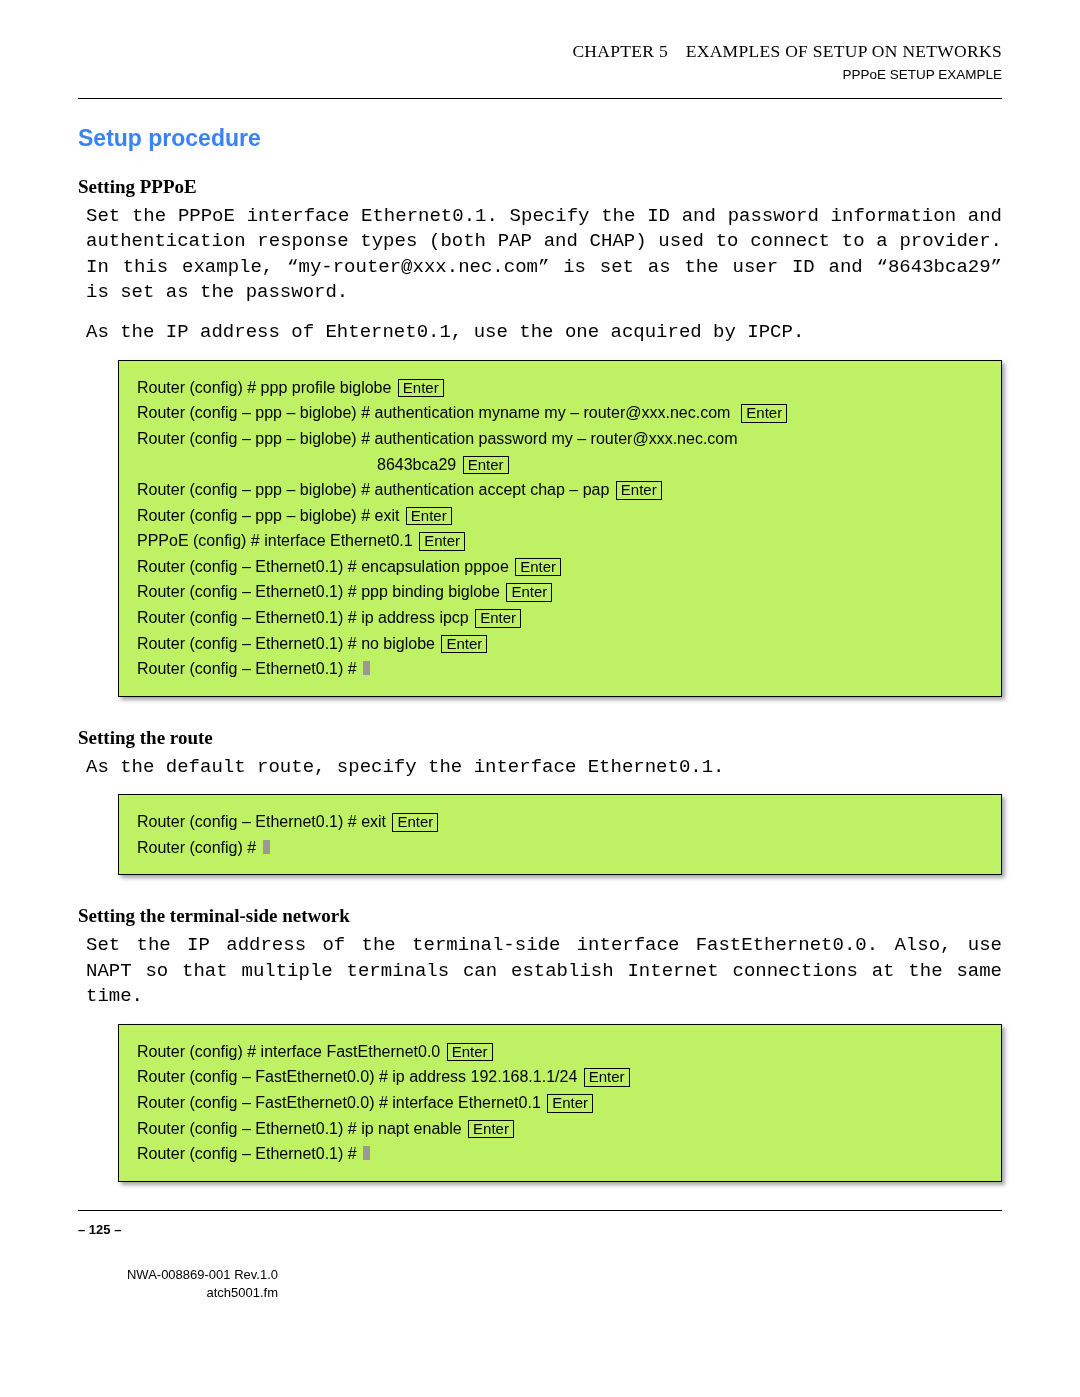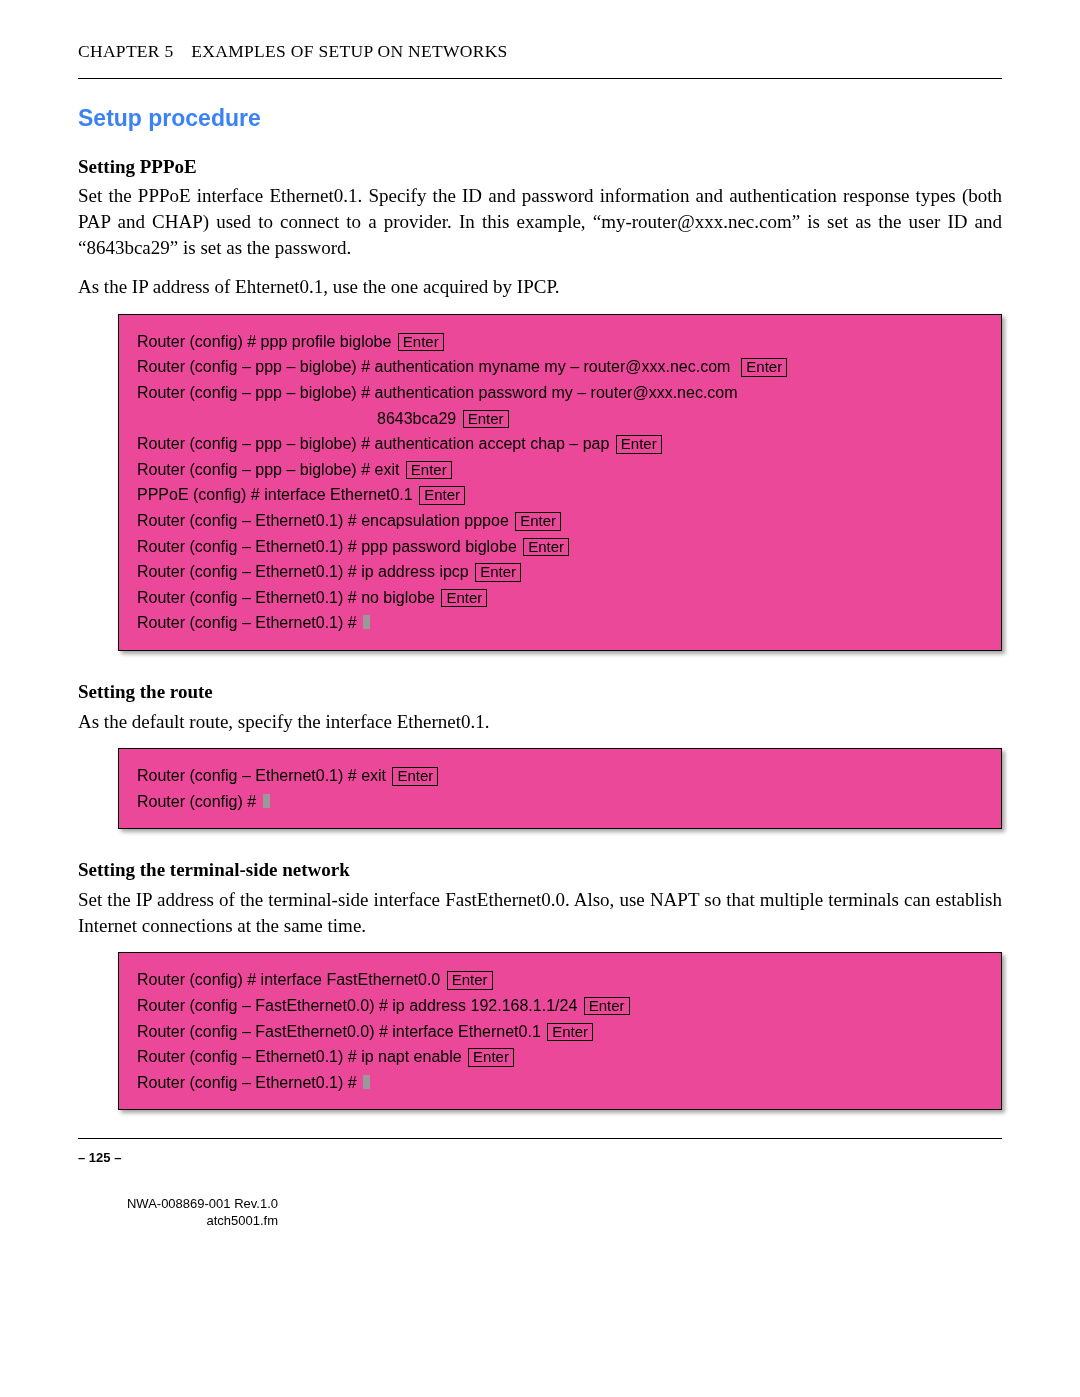--- a/index.html
+++ b/index.html
@@ -6,20 +6,21 @@
       font-family: "Times New Roman", Times, serif;
       font-size: 19px;
       color: #000;
       margin: 0;
       padding: 40px 78px 30px 78px;
       width: 1080px;
       box-sizing: border-box;
       line-height: 1.35;
     }
     .header {
+      text-align: right;
       margin-bottom: 14px;
     }
     .header .chapter {
       font-size: 17.5px;
       letter-spacing: 0.3px;
     }
     .header .sub {
       font-family: Arial, Helvetica, sans-serif;
       font-size: 13.5px;
       margin-top: 2px;
@@ -39,32 +40,33 @@
       color: #3b82f6;
       margin: 0 0 8px 0;
     }
     .subhead {
       font-family: "Times New Roman", Times, serif;
       font-weight: bold;
       font-size: 19px;
       margin: 20px 0 2px 0;
     }
     p {
-      margin: 4px 0 14px 0;
+      margin: 4px 0 14px 8px;
       text-align: justify;
+      font-family: Liberation Mono, monospace;
     }
     .code-box {
       border: 1px solid #000;
       margin: 14px 0 28px 40px;
       padding: 14px 18px 14px 18px;
       font-family: Arial, Helvetica, sans-serif;
       font-size: 16px;
       line-height: 1.6;
       box-shadow: 3px 3px 4px rgba(0,0,0,0.35);
-      background: #ec4899;
+      background: #bef264;
     }
     .code-line {
       white-space: nowrap;
     }
     .code-indent {
       display: inline-block;
       padding-left: 240px;
     }
     .enter-key {
       border: 1px solid #000;
@@ -100,39 +102,40 @@
       margin-top: 28px;
     }
     .footer .left { width: 200px; }
     .footer .right { width: 200px; }
   </style>
 </head>
 <body>
 
 <div class="header">
   <div class="chapter">CHAPTER 5 EXAMPLES OF SETUP ON NETWORKS</div>
+  <div class="sub">PPPoE SETUP EXAMPLE</div>
 </div>
 <hr class="top-rule">
 
 <div class="main-heading">Setup procedure</div>
 
 <div class="subhead">Setting PPPoE</div>
 <p>Set the PPPoE interface Ethernet0.1. Specify the ID and password information and authentication response types (both PAP and CHAP) used to connect to a provider. In this example, “my-router@xxx.nec.com” is set as the user ID and “8643bca29” is set as the password.</p>
 <p>As the IP address of Ehternet0.1, use the one acquired by IPCP.</p>
 
 <div class="code-box">
   <div class="code-line"><span>Router (config) # ppp profile biglobe</span> <span class="enter-key">Enter</span></div>
   <div class="code-line"><span>Router (config – ppp – biglobe) # authentication myname my – router@xxx.nec.com</span>&nbsp; <span class="enter-key">Enter</span></div>
   <div class="code-line"><span>Router (config – ppp – biglobe) # authentication password my – router@xxx.nec.com</span></div>
   <div class="code-line"><span class="code-indent">8643bca29</span> <span class="enter-key">Enter</span></div>
   <div class="code-line"><span>Router (config – ppp – biglobe) # authentication accept chap – pap</span> <span class="enter-key">Enter</span></div>
   <div class="code-line"><span>Router (config – ppp – biglobe) # exit</span> <span class="enter-key">Enter</span></div>
   <div class="code-line"><span>PPPoE (config) # interface Ethernet0.1</span> <span class="enter-key">Enter</span></div>
   <div class="code-line"><span>Router (config – Ethernet0.1) # encapsulation pppoe</span> <span class="enter-key">Enter</span></div>
-  <div class="code-line"><span>Router (config – Ethernet0.1) # ppp password biglobe</span> <span class="enter-key">Enter</span></div>
+  <div class="code-line"><span>Router (config – Ethernet0.1) # ppp binding biglobe</span> <span class="enter-key">Enter</span></div>
   <div class="code-line"><span>Router (config – Ethernet0.1) # ip address ipcp</span> <span class="enter-key">Enter</span></div>
   <div class="code-line"><span>Router (config – Ethernet0.1) # no biglobe</span> <span class="enter-key">Enter</span></div>
   <div class="code-line"><span>Router (config – Ethernet0.1) # </span><span class="cursor"></span></div>
 </div>
 
 <div class="subhead">Setting the route</div>
 <p>As the default route, specify the interface Ethernet0.1.</p>
 
 <div class="code-box">
   <div class="code-line"><span>Router (config – Ethernet0.1) # exit</span> <span class="enter-key">Enter</span></div>

